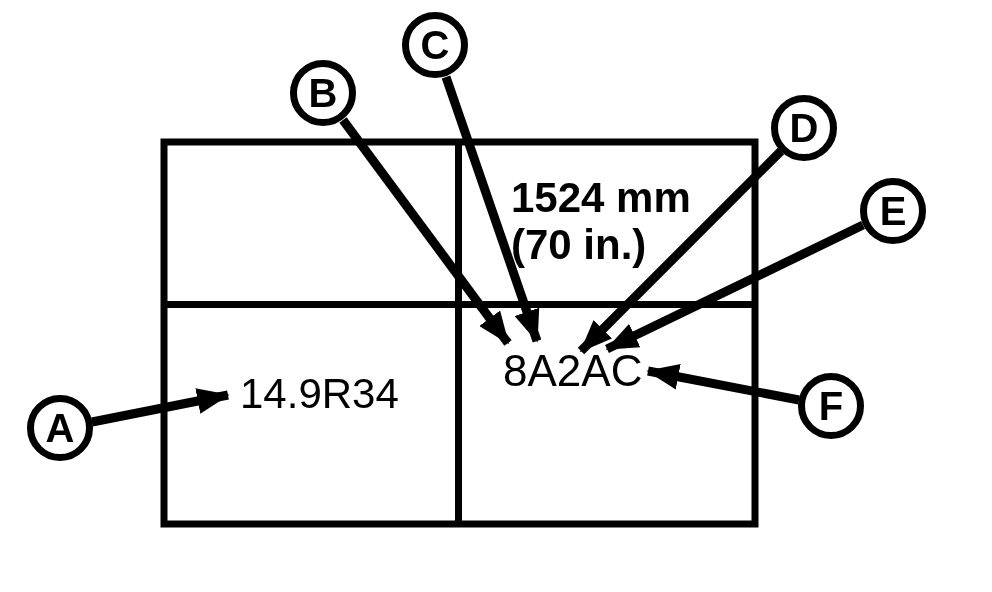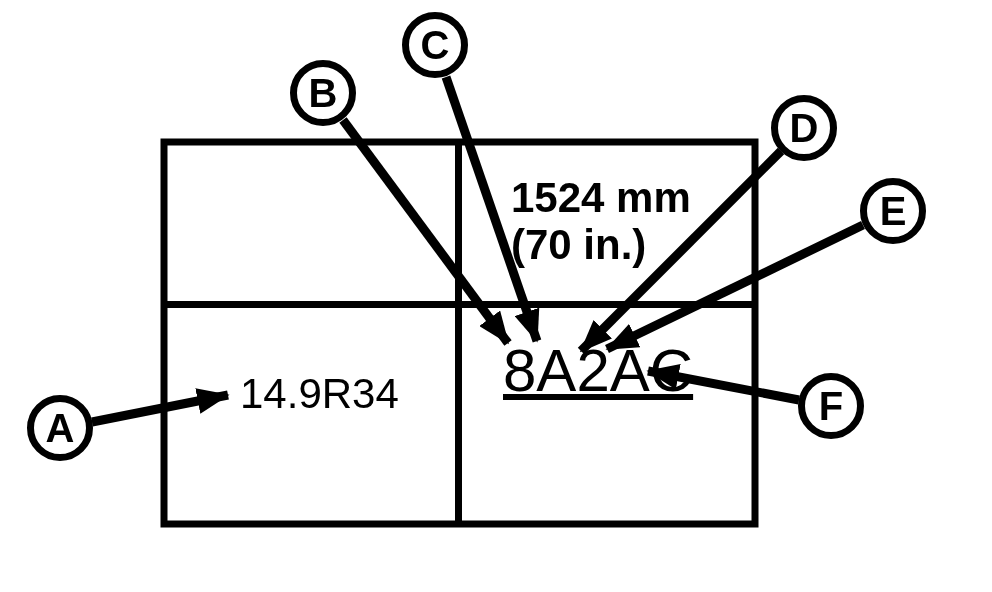--- a/index.html
+++ b/index.html
@@ -47,23 +47,22 @@
     font-size: 42px;
     line-height: 47px;
   }
   .plain-text {
     font-weight: normal;
     font-size: 42px;
     line-height: 47px;
   }
   .code-text {
     font-weight: normal;
-    font-size: 60px;
+    font-size: 44px;
     line-height: 44px;
-    text-decoration: underline;
   }
 </style>
 </head>
 <body>
 
 <div id="canvas">
 
   <svg id="diagram-svg" viewBox="0 0 992 592" xmlns="http://www.w3.org/2000/svg">
     <defs>
       <marker id="arrow" viewBox="0 0 10 8" refX="9.5" refY="4" markerWidth="3.6" markerHeight="2.9" orient="auto-start-reverse" markerUnits="strokeWidth">

